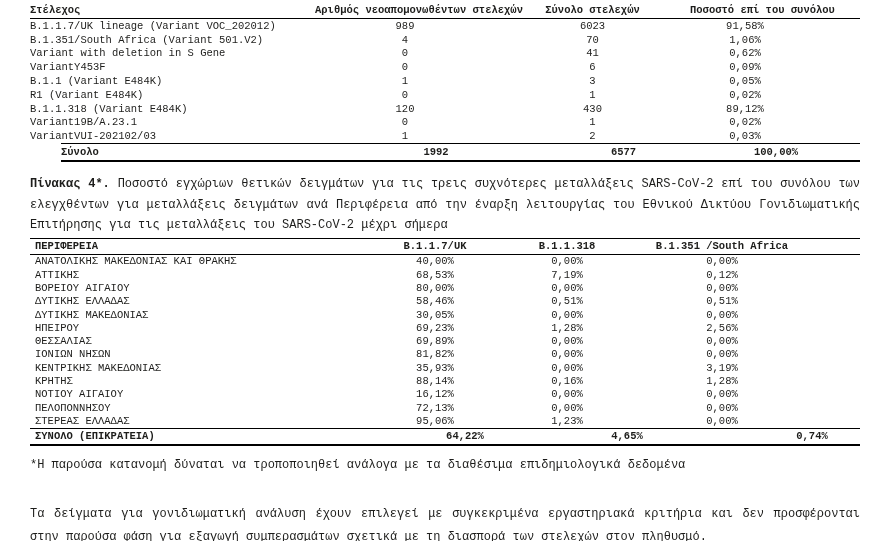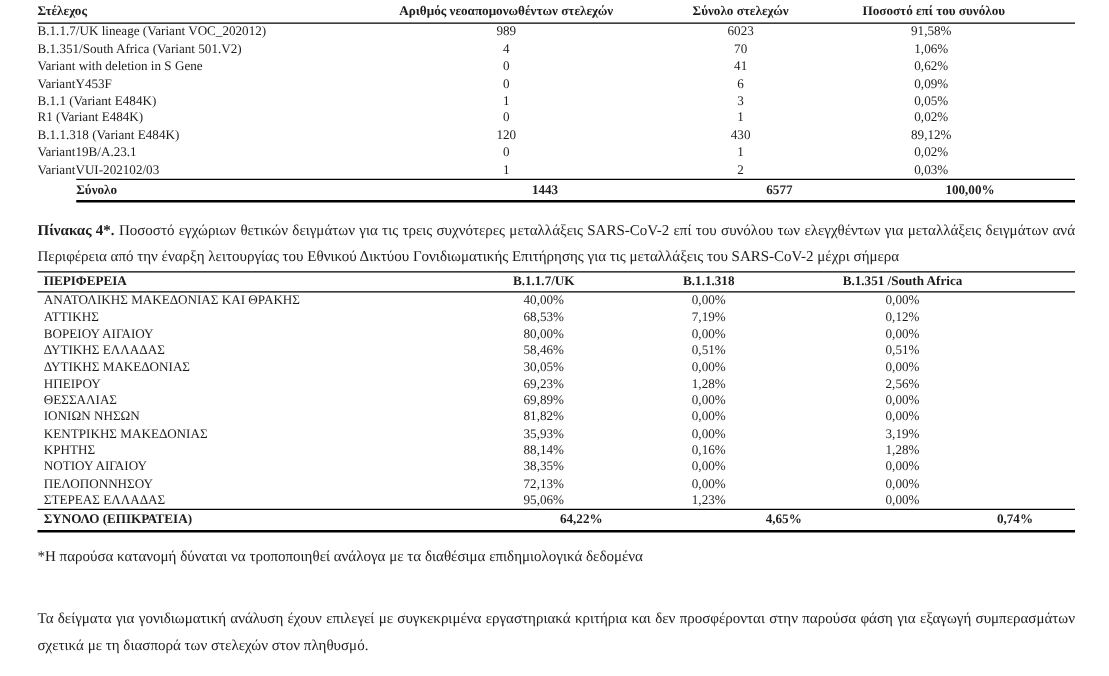--- a/index.html
+++ b/index.html
@@ -5,21 +5,21 @@
   html, body {
     margin: 0;
     padding: 0;
     background: #ffffff;
   }
   .page {
     position: relative;
     width: 887px;
     height: 541px;
     background: #ffffff;
-    font-family: Liberation Serif, serif;
+    font-family: Liberation Mono, monospace;
     color: #1d1d1b;
     overflow: hidden;
     border-radius: 15px;
   }
   .content {
     position: absolute;
     left: 30px;
     top: 1px;
     width: 830px;
   }
@@ -150,21 +150,21 @@
       </div>
       <div class="trow">
         <div class="cell c1">VariantVUI-202102/03</div>
         <div class="cell c2 c-center">1</div>
         <div class="cell c3 c-center">2</div>
         <div class="cell c4 c-center">0,03%</div>
       </div>
 
       <div class="trow total">
         <div class="cell c1">Σύνολο</div>
-        <div class="cell c2 c-center">1443</div>
+        <div class="cell c2 c-center">1992</div>
         <div class="cell c3 c-center">6577</div>
         <div class="cell c4 c-center">100,00%</div>
       </div>
     </section>
 
     <p class="caption"><span class="bold">Πίνακας 4*.</span> <span>Ποσοστό εγχώριων θετικών δειγμάτων για τις τρεις συχνότερες μεταλλάξεις SARS-CoV-2 επί του συνόλου των ελεγχθέντων για μεταλλάξεις δειγμάτων ανά Περιφέρεια από την έναρξη λειτουργίας του Εθνικού Δικτύου Γονιδιωματικής Επιτήρησης για τις μεταλλάξεις του SARS-CoV-2 μέχρι σήμερα</span></p>
 
     <section class="t2">
       <div class="trow hdr">
         <div class="cell c1">ΠΕΡΙΦΕΡΕΙΑ</div>
@@ -228,21 +228,21 @@
         <div class="cell c4 c-center">3,19%</div>
       </div>
       <div class="trow">
         <div class="cell c1">ΚΡΗΤΗΣ</div>
         <div class="cell c2 c-center">88,14%</div>
         <div class="cell c3 c-center">0,16%</div>
         <div class="cell c4 c-center">1,28%</div>
       </div>
       <div class="trow">
         <div class="cell c1">ΝΟΤΙΟΥ ΑΙΓΑΙΟΥ</div>
-        <div class="cell c2 c-center">38,35%</div>
+        <div class="cell c2 c-center">16,12%</div>
         <div class="cell c3 c-center">0,00%</div>
         <div class="cell c4 c-center">0,00%</div>
       </div>
       <div class="trow">
         <div class="cell c1">ΠΕΛΟΠΟΝΝΗΣΟΥ</div>
         <div class="cell c2 c-center">72,13%</div>
         <div class="cell c3 c-center">0,00%</div>
         <div class="cell c4 c-center">0,00%</div>
       </div>
       <div class="trow">

